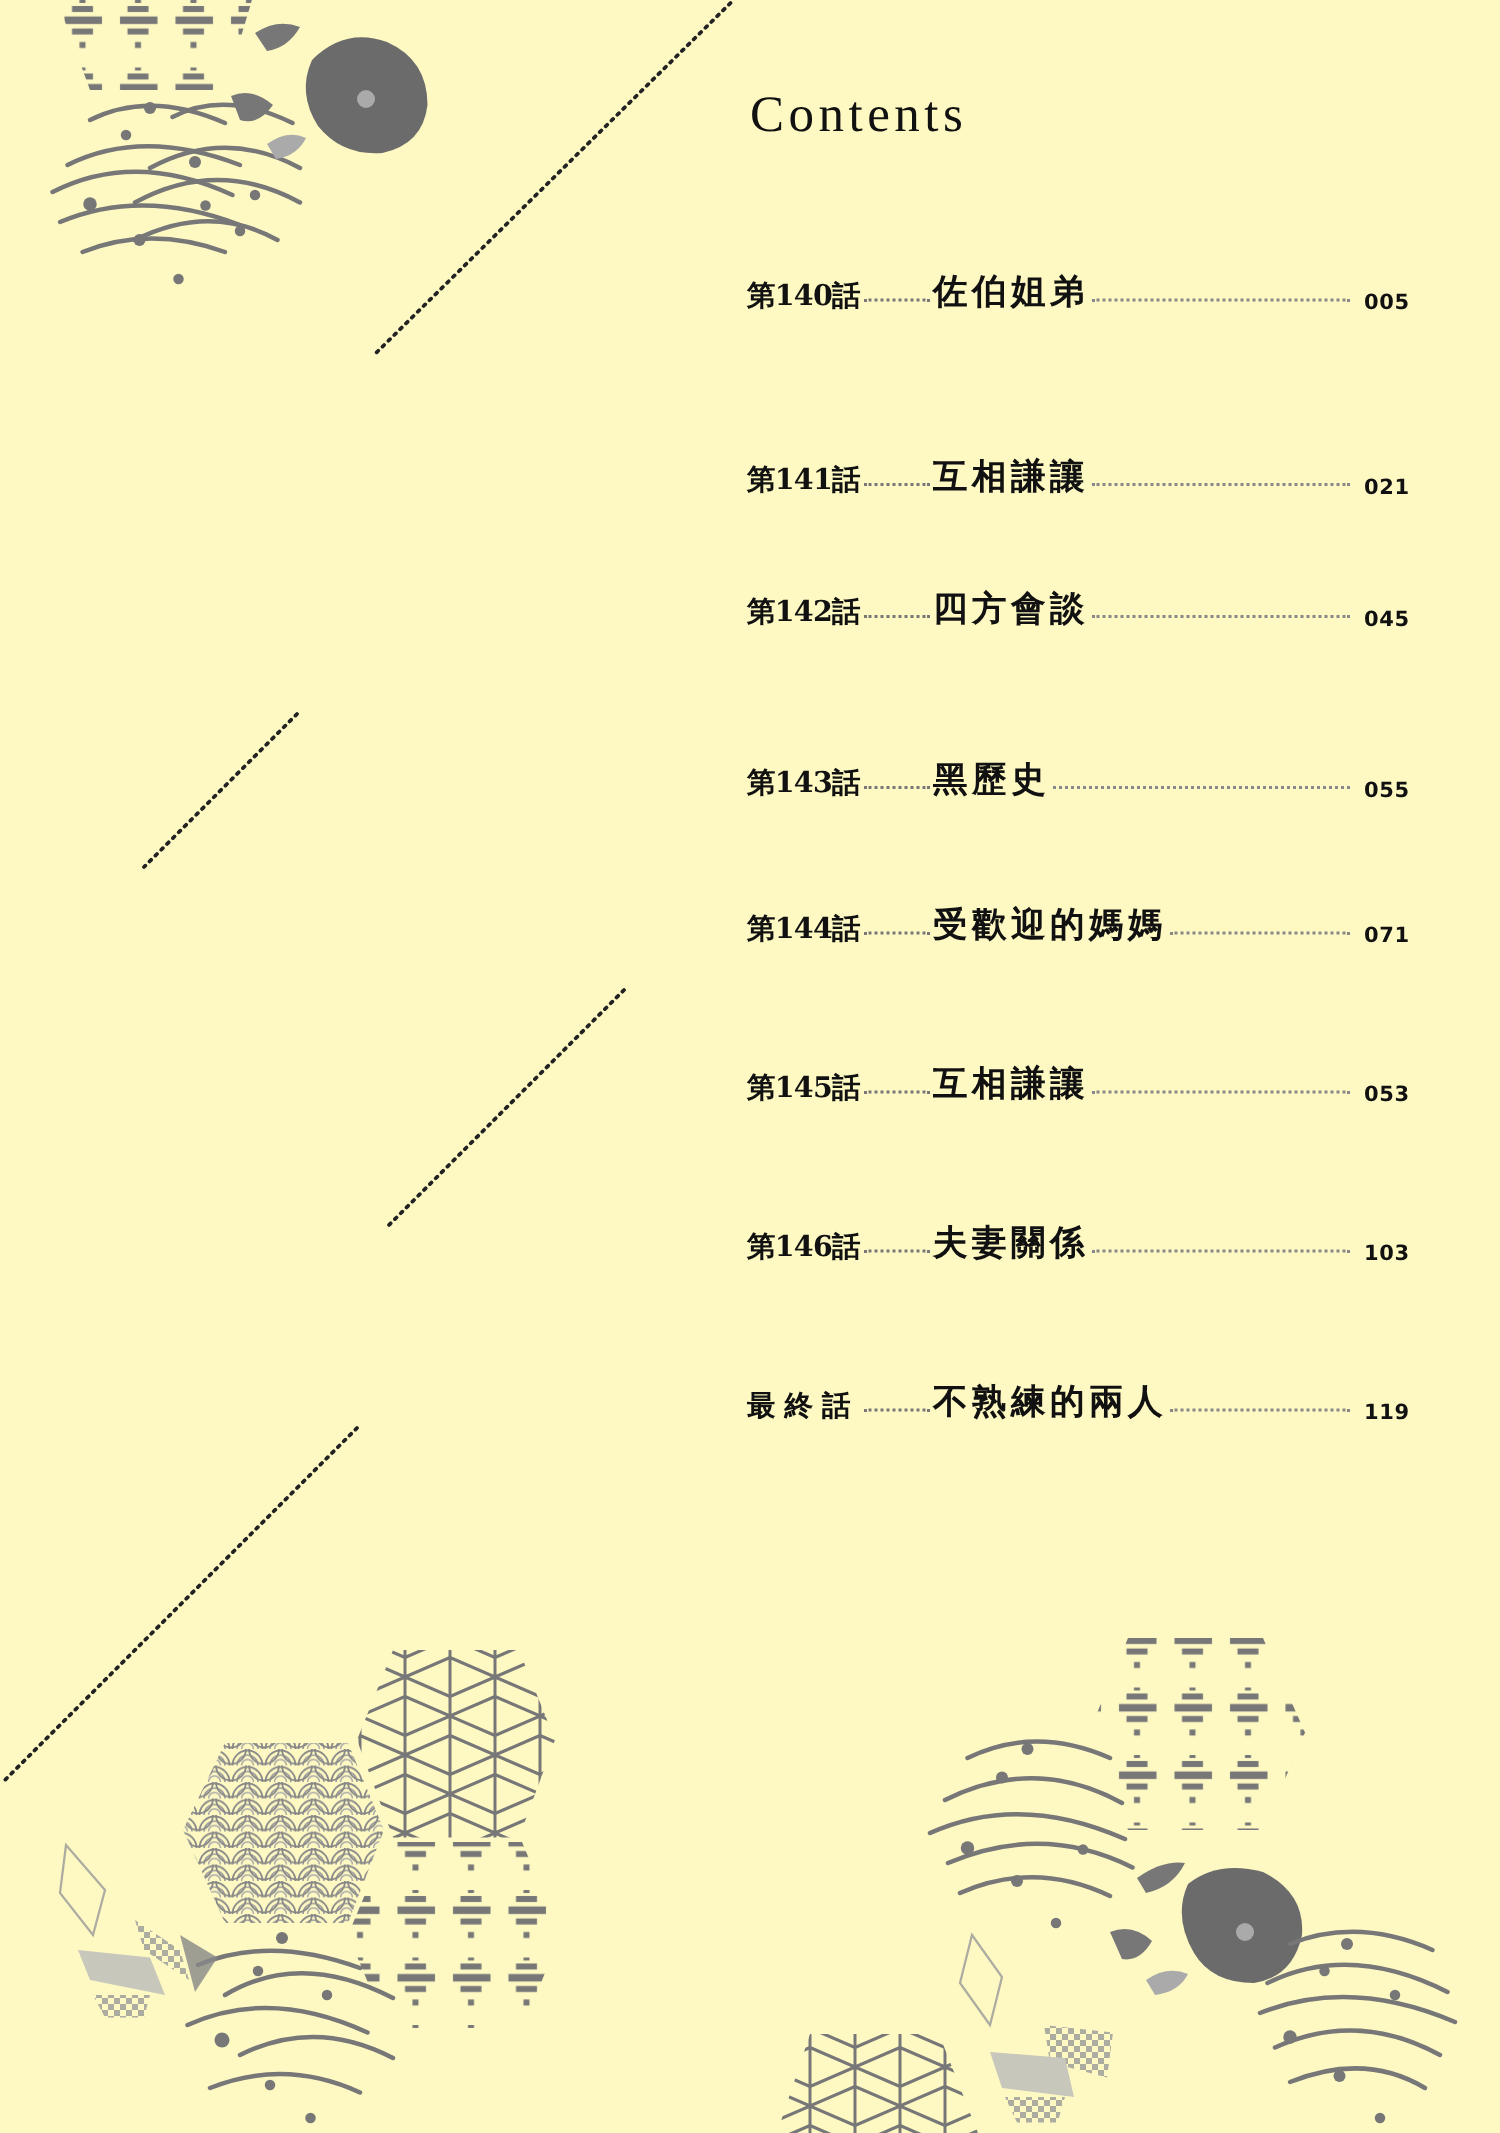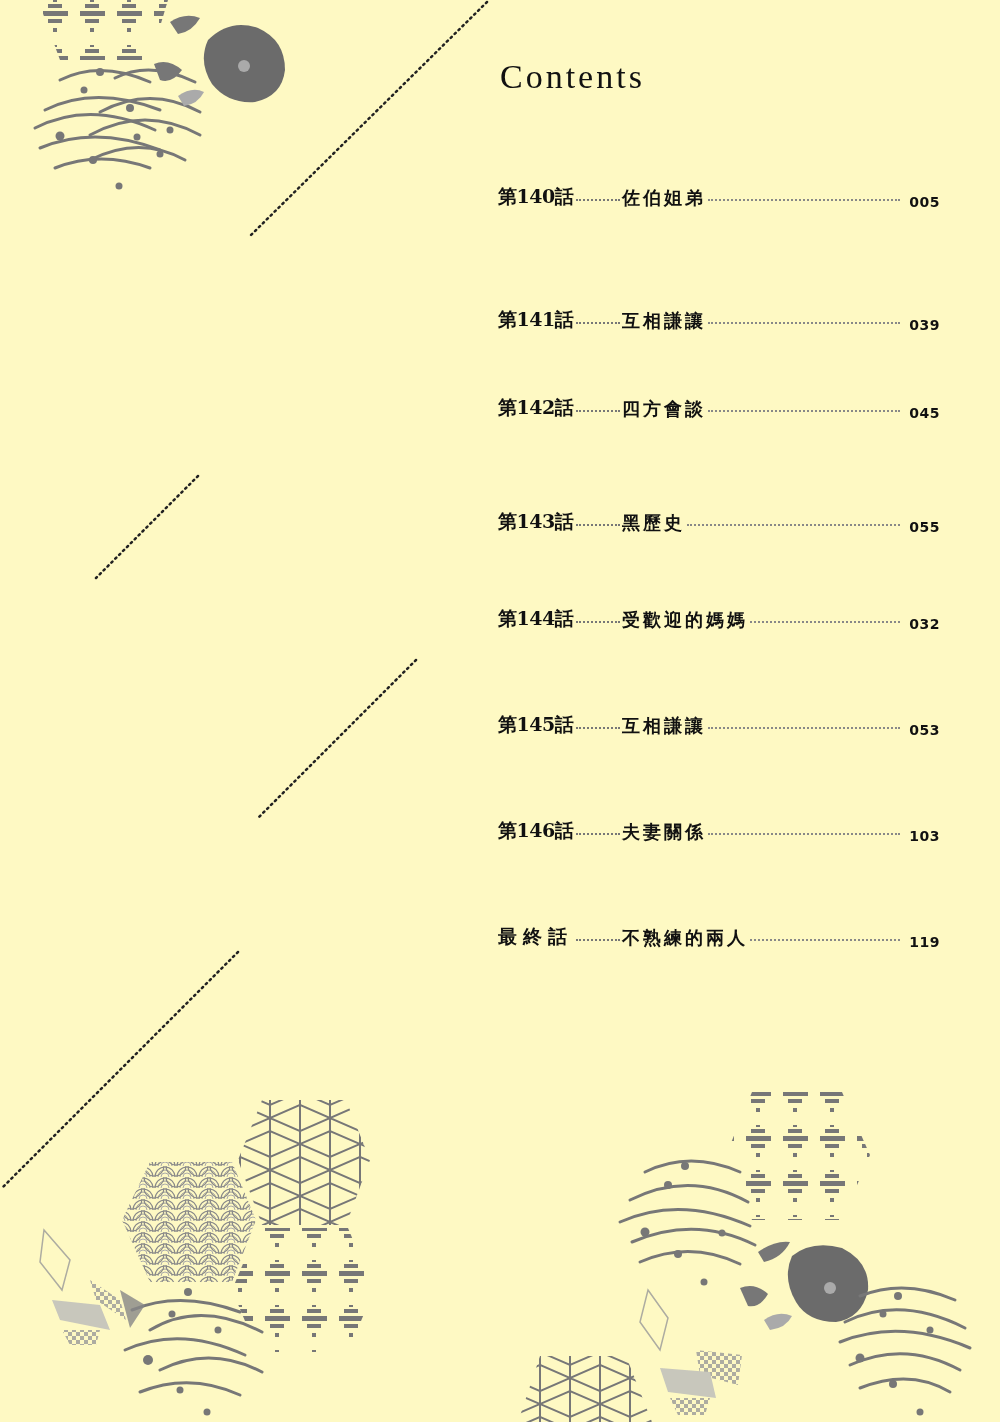--- a/index.html
+++ b/index.html
@@ -21,21 +21,21 @@
   .ch-label {
     font-family: "DejaVu Serif", serif; font-weight: bold; font-size: 19px;
     white-space: nowrap; width: 76px; letter-spacing: -0.5px;
   }
   .ch-label.spaced { letter-spacing: 6px; }
   .lead-short {
     width: 44px; border-bottom: 2px dotted #777; height: 1px; margin: 0 2px;
     align-self: flex-end; margin-bottom: 9px;
   }
   .ch-title {
-    font-family: Liberation Mono, monospace; font-weight: bold; font-size: 18px;
+    font-family: Liberation Mono, monospace; font-weight: bold; font-size: 23px;
     letter-spacing: 3px; white-space: nowrap;
   }
   .lead-long {
     flex: 1; border-bottom: 2px dotted #888; height: 1px; margin: 0 4px 0 2px;
     align-self: flex-end; margin-bottom: 9px;
   }
   .page-no {
     font-family: "DejaVu Sans", sans-serif; font-weight: bold; font-size: 14px;
     width: 36px; text-align: right; letter-spacing: 0.5px;
   }
@@ -199,42 +199,42 @@
       <span class="lead-short"></span>
       <span class="ch-title">佐伯姐弟</span>
       <span class="lead-long"></span>
       <span class="page-no">005</span>
     </div>
     <div class="toc-row" style="top:123px">
       <span class="ch-label">第141話</span>
       <span class="lead-short"></span>
       <span class="ch-title">互相謙讓</span>
       <span class="lead-long"></span>
-      <span class="page-no">039</span>
+      <span class="page-no">021</span>
     </div>
     <div class="toc-row" style="top:211px">
       <span class="ch-label">第142話</span>
       <span class="lead-short"></span>
       <span class="ch-title">四方會談</span>
       <span class="lead-long"></span>
       <span class="page-no">045</span>
     </div>
     <div class="toc-row" style="top:325px">
       <span class="ch-label">第143話</span>
       <span class="lead-short"></span>
       <span class="ch-title">黑歷史</span>
       <span class="lead-long"></span>
       <span class="page-no">055</span>
     </div>
     <div class="toc-row" style="top:422px">
       <span class="ch-label">第144話</span>
       <span class="lead-short"></span>
       <span class="ch-title">受歡迎的媽媽</span>
       <span class="lead-long"></span>
-      <span class="page-no">032</span>
+      <span class="page-no">071</span>
     </div>
     <div class="toc-row" style="top:528px">
       <span class="ch-label">第145話</span>
       <span class="lead-short"></span>
       <span class="ch-title">互相謙讓</span>
       <span class="lead-long"></span>
       <span class="page-no">053</span>
     </div>
     <div class="toc-row" style="top:634px">
       <span class="ch-label">第146話</span>

